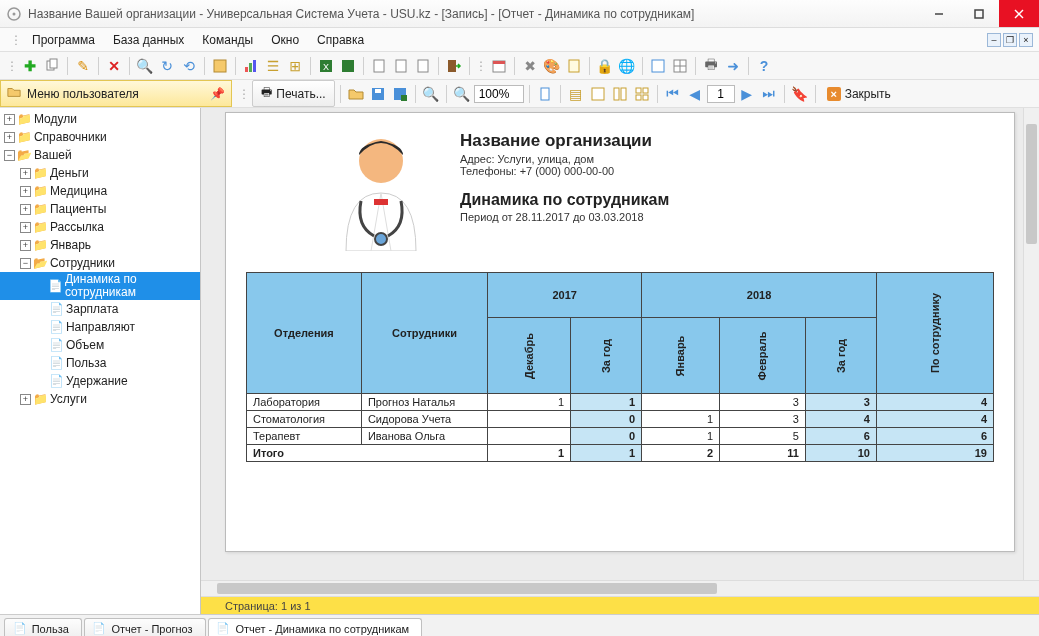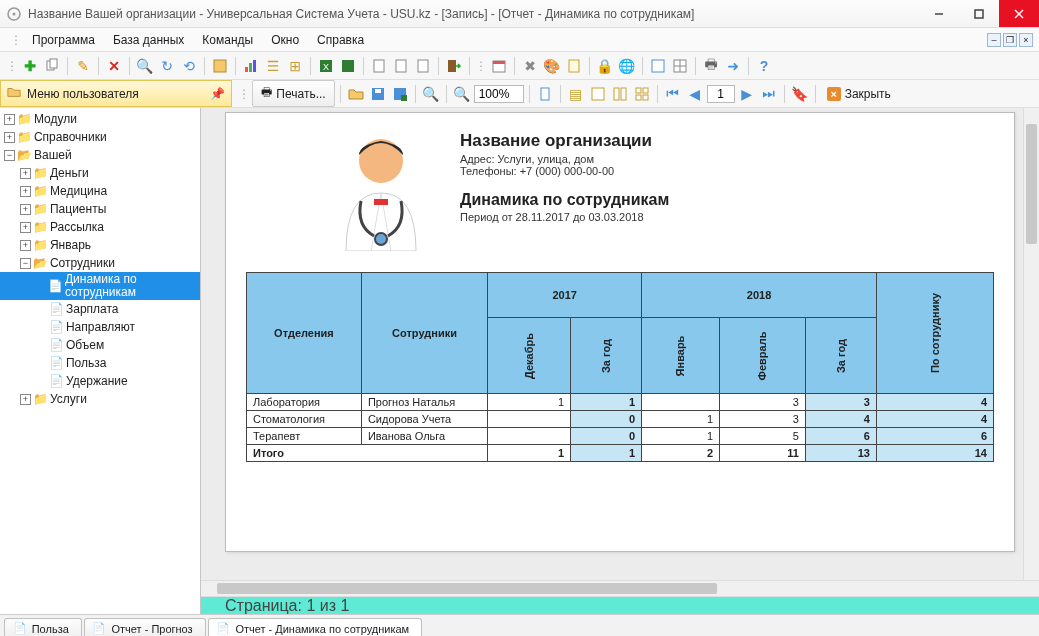--- a/index.html
+++ b/index.html
@@ -60,21 +60,21 @@
 table.rep th { background:#88c8ec; border:1px solid #444; padding:4px 18px; font-weight:normal; }
 table.rep th.vert { height:76px; vertical-align:middle; }
 table.rep th.vert span { display:inline-block; transform:rotate(-90deg); white-space:nowrap; font-weight:bold; font-size:11px; }
 table.rep th.group { font-weight:bold; padding:16px; }
 table.rep td { border:1px solid #444; padding:2px 6px; background:#fff; text-align:left; }
 table.rep td.num { text-align:right; }
 table.rep td.sum { background:#c6e5f5; font-weight:bold; text-align:right; }
 table.rep tr.total td { font-weight:bold; }
 
 
-.page-status { height:18px; background:#5eead4; border-top:1px solid #ddd; font-size:16px; color:#444; padding-left:24px; display:flex; align-items:center; }
+.page-status { height:18px; background:#fde047; border-top:1px solid #ddd; font-size:11px; color:#444; padding-left:24px; display:flex; align-items:center; }
 
 
 .tabs { height:24px; background:#f2f2f2; border-top:1px solid #ccc; display:flex; align-items:flex-end; padding-left:4px; gap:2px; }
 .tab { border:1px solid #c0c0c0; border-bottom:none; background:linear-gradient(#fdfdfd,#efefef); padding:3px 12px 3px 8px; font-size:11px; border-radius:3px 3px 0 0; display:flex; align-items:center; gap:5px; }
 .tab.active { background:#fff; font-weight:500; }
 
 
 .vscroll { position:absolute; right:0; top:0; bottom:18px; width:16px; background:#f0f0f0; border-left:1px solid #ddd; }
 .vscroll .thumb { position:absolute; top:16px; left:2px; right:2px; height:120px; background:#c8c8c8; border-radius:2px; }
 .hscroll-outer { height:16px; background:#f0f0f0; border-top:1px solid #ddd; position:relative; }
@@ -467,22 +467,22 @@
                 <td class="num">5</td>
             <td class="sum">6</td>
                 <td class="sum">6</td>
           </tr>
           <tr class="total">
             <td colspan="2">Итого</td>
             <td class="num">1</td>
                 <td class="sum">1</td>
             <td class="num">2</td>
                 <td class="num">11</td>
-            <td class="sum">13</td>
-                <td class="sum">14</td>
+            <td class="sum">10</td>
+                <td class="sum">19</td>
           </tr>
         </tbody>
           </table>
       </div>
     </div>
     <div class="vscroll">
         <div class="thumb"></div>
       </div>
     <div class="hscroll-outer">
         <div class="thumb"></div>

